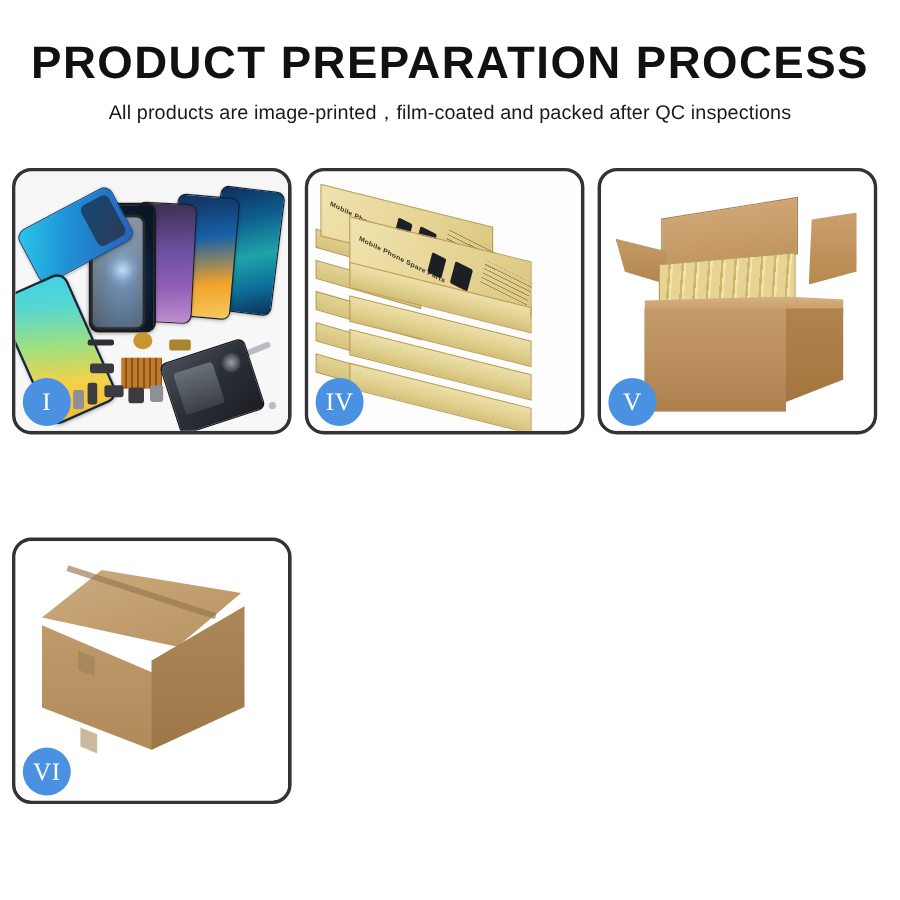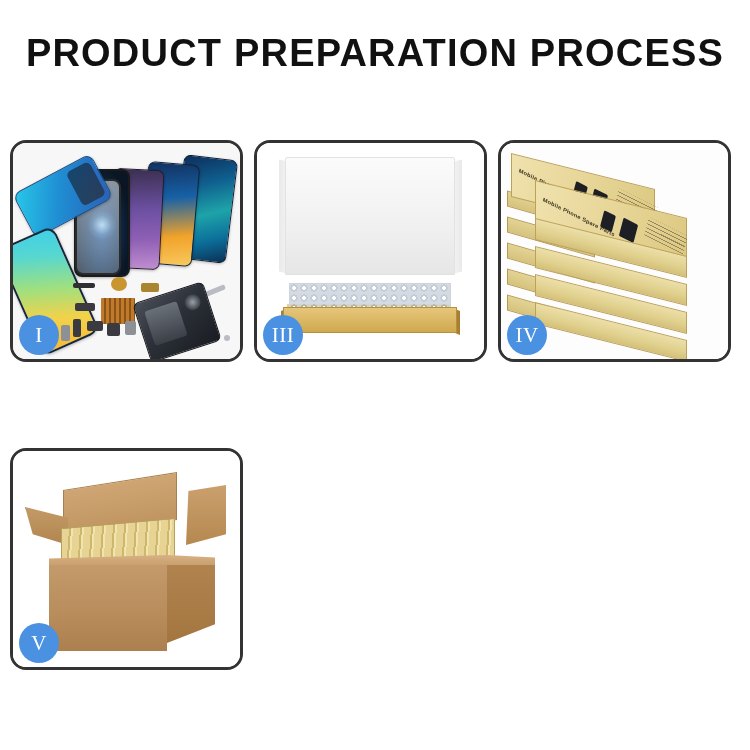--- a/index.html
+++ b/index.html
@@ -446,20 +446,21 @@
     background: rgba(158,126,84,0.55);
   }
 </style>
 </head>
 <body>
 
 <div class="page">
 
   <div class="header">
     <h1 class="title">PRODUCT PREPARATION PROCESS</h1>
+    <p class="subtitle">All products are image-printed，film-coated and packed after QC inspections</p>
   </div>
 
   <div class="grid">
 
     <div class="panel">
       <div class="panel-inner p1-bg">
         <div class="scene">
           <div class="phone ph-back"></div>
           <div class="phone ph-orange"></div>
           <div class="phone ph-purple"></div>
@@ -481,35 +482,20 @@
           <div class="part light" style="left:48px;top:182px;width:9px;height:16px;"></div>
           <div class="part silver" style="right:14px;top:146px;width:26px;height:5px;transform:rotate(-22deg);"></div>
           <div class="part silver" style="right:10px;bottom:18px;width:6px;height:6px;border-radius:50%;"></div>
           <div class="ph-teardown"></div>
         </div>
       </div>
       <div class="badge">I</div>
     </div>
 
 
-    <div class="panel">
-      <div class="panel-inner p3-bg">
-        <div class="scene">
-          <div class="lid-left"></div>
-          <div class="lid-right"></div>
-          <div class="lid-back"></div>
-          <div class="tray-top-edge"></div>
-          <div class="tray-inner"></div>
-          <div class="tray-left-tab"></div>
-          <div class="tray-right-tab"></div>
-          <div class="tray-front"></div>
-        </div>
-      </div>
-      <div class="badge">III</div>
-    </div>
 
     <div class="panel">
       <div class="panel-inner p4-bg">
         <div class="scene">
           <div class="stack">
 
             <div class="box-slab slab-side" style="left:4px;top:50px;width:86px;height:14px;transform:skewY(16deg);"></div>
             <div class="box-slab slab-side" style="left:4px;top:76px;width:86px;height:14px;transform:skewY(16deg);"></div>
             <div class="box-slab slab-side" style="left:4px;top:102px;width:86px;height:14px;transform:skewY(16deg);"></div>
             <div class="box-slab slab-side" style="left:4px;top:128px;width:86px;height:14px;transform:skewY(16deg);"></div>
@@ -548,15 +534,28 @@
           <div class="flap-right"></div>
           <div class="yellow-fill"></div>
           <div class="carton-rim"></div>
           <div class="carton-side"></div>
           <div class="carton-front"></div>
         </div>
       </div>
       <div class="badge">V</div>
     </div>
 
+    <div class="panel">
+      <div class="panel-inner p6-bg">
+        <div class="scene">
+          <div class="box6-top"></div>
+          <div class="box6-seam"></div>
+          <div class="box6-left"></div>
+          <div class="box6-right"></div>
+          <div class="box6-tape" style="left:52px;top:94px;width:14px;height:16px;transform:skewY(22deg);"></div>
+          <div class="box6-tape" style="left:54px;top:158px;width:14px;height:16px;transform:skewY(22deg);"></div>
+        </div>
+      </div>
+      <div class="badge">VI</div>
+    </div>
 
   </div>
 </div>
 
 </body></html>

